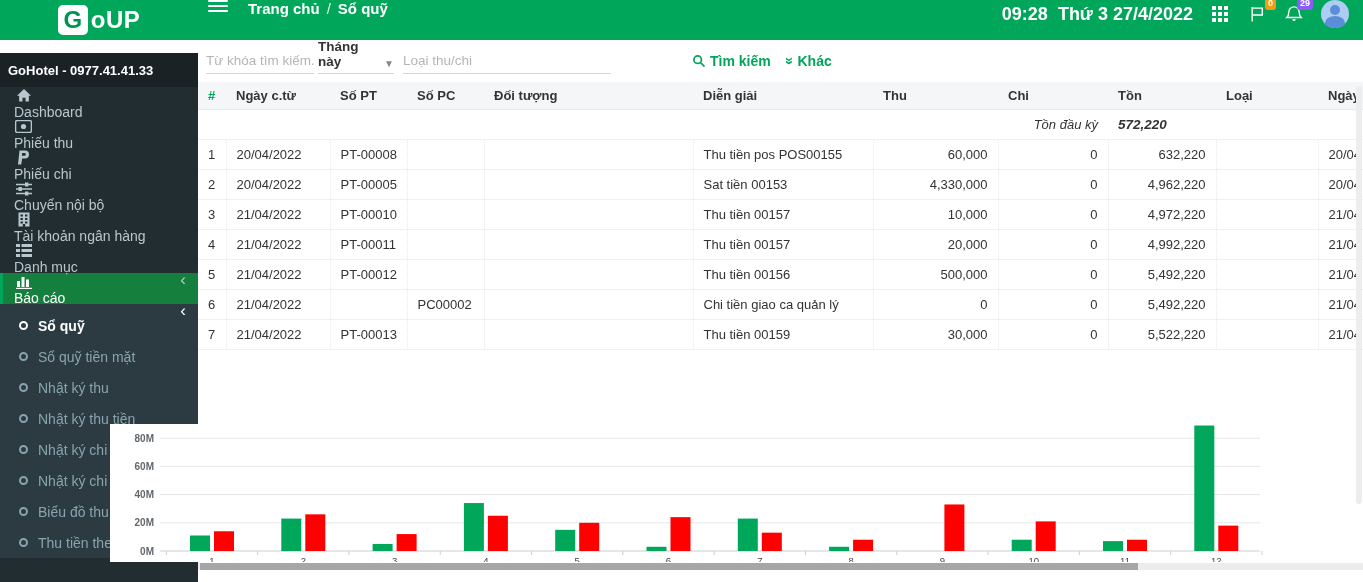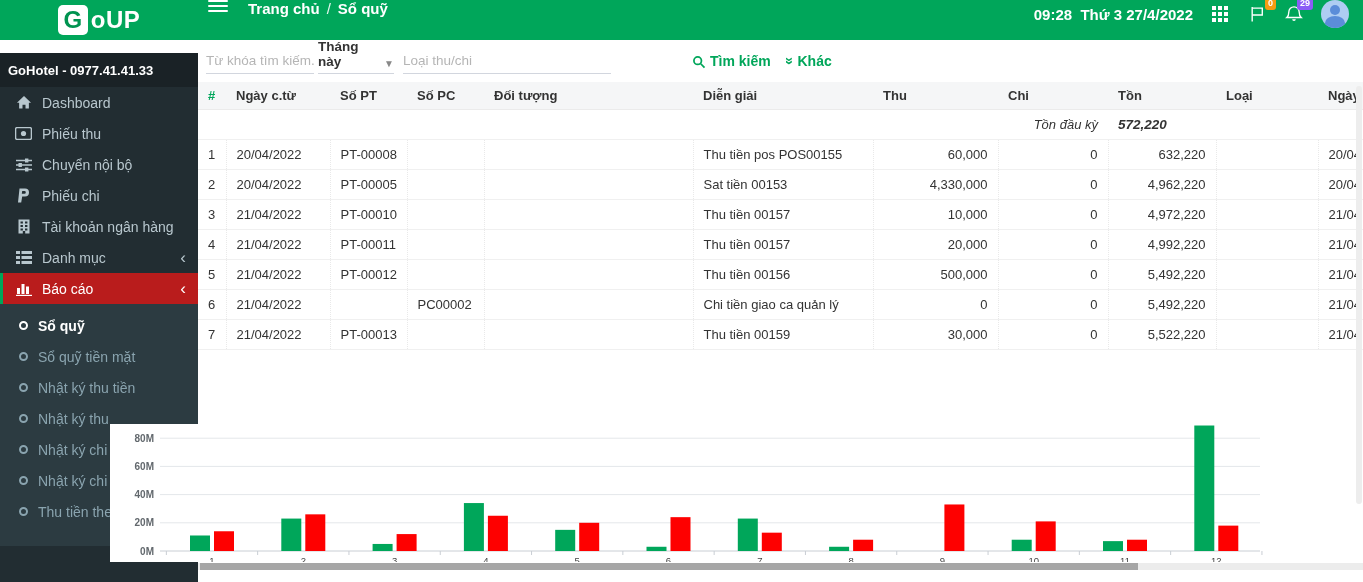--- a/index.html
+++ b/index.html
@@ -10,54 +10,54 @@
   .topbar { position:absolute; left:0; top:0; width:1363px; height:40px; background:#00a65a; display:flex; z-index:10; }
   .logo { width:198px; height:40px; display:flex; align-items:center; justify-content:center; gap:3px; }
   .gbox { width:30px; height:30px; background:#fff; border-radius:5px; display:flex; align-items:center; justify-content:center; font-weight:bold; font-size:24px; color:#009350; }
   .brand-rest { color:#fff; font-size:24px; font-weight:600; letter-spacing:.5px; }
   .nav { flex:1; display:flex; align-items:flex-start; padding:0 14px 0 10px; color:#fff; }
   .hamburger { width:20px; display:flex; flex-direction:column; gap:3px; cursor:pointer; }
   .hamburger span { display:block; height:2px; background:#fff; border-radius:1px; }
   .breadcrumb { margin-left:20px; font-weight:700; font-size:15px; display:flex; gap:7px; align-items:center; }
   .breadcrumb .sep { font-weight:400; opacity:.9; }
   .tb-right { margin-left:auto; display:flex; align-items:center; gap:17px; }
-  .datetime { font-weight:700; font-size:15px; white-space:pre; }
+  .datetime { font-weight:700; font-size:18px; white-space:pre; }
   .tb-icon { position:relative; width:20px; height:20px; display:flex; align-items:center; justify-content:center; cursor:pointer; }
   .gridicon { display:grid; grid-template-columns:repeat(3,4px); grid-template-rows:repeat(3,4px); gap:2px; }
   .gridicon i { background:#fff; }
   .badge { position:absolute; top:-7px; right:-9px; font-size:9px; line-height:1; padding:2px 3px; border-radius:3px; color:#fff; font-weight:bold; }
   .badge.orange { background:#f39c12; }
   .badge.red { background:#8b5cf6; }
   .avatar { width:28px; height:28px; border-radius:50%; background:#aecdf2; position:relative; overflow:hidden; cursor:pointer; }
   .avatar .head { position:absolute; left:9px; top:5px; width:10px; height:10px; border-radius:50%; background:#5b8dd9; }
   .avatar .bodyp { position:absolute; left:4px; top:16px; width:20px; height:14px; border-radius:50% 50% 0 0; background:#5b8dd9; }
 
   
   .sidebar { position:absolute; left:0; top:53px; width:198px; height:542px; background:#222d32; z-index:1; }
   .account { height:34px; background:#1a2226; color:#fff; font-weight:bold; font-size:13px; display:flex; align-items:center; padding-left:8px; }
-  .menu-item { height:31px; display:flex; align-items:center; padding-left:11px; color:#b8c7ce; font-size:14px; border-left:3px solid transparent; cursor:pointer; }
+  .menu-item { height:31px; display:flex; align-items:flex-start; padding-left:11px; color:#b8c7ce; font-size:14px; border-left:3px solid transparent; cursor:pointer;flex-direction:column; }
   .menu-item .mi-icon { width:19px; height:17px; margin-right:9px; display:flex; align-items:center; justify-content:center; flex:none; }
-  .menu-item.active { background:#b91c1c; color:#fff; border-left-color:#00a65a; }
+  .menu-item.active { background:#15803d; color:#fff; border-left-color:#00a65a; }
   .chev { margin-left:auto; margin-right:12px; font-size:17px; line-height:10px; }
   .submenu { background:#2c3b41; padding-top:6px; min-height:242px; }
   .sub-item { height:31px; display:flex; align-items:center; padding-left:19px; color:#8aa4af; font-size:14px; cursor:pointer; white-space:nowrap; }
   .sub-item.active { color:#fff; font-weight:600; }
   .radio { width:9px; height:9px; border:2px solid currentColor; border-radius:50%; margin-right:10px; flex:none; }
 
   
   .content { position:absolute; left:198px; top:40px; width:1165px; height:542px; background:#fff; overflow:hidden; z-index:2; }
   .filterbar { height:42px; display:flex; align-items:center; padding-left:8px; font-size:13.5px; }
   .input-line { border:none; border-bottom:1px solid #d2d6de; height:26px; font-size:13.5px; outline:none; color:#333; font-family:"Liberation Sans",sans-serif; background:transparent; }
   .input-line::placeholder { color:#b5b5b5; }
   .kw { width:108px; }
   .select-wrap { width:76px; height:26px; border-bottom:1px solid #d2d6de; margin-left:4px; display:flex; align-items:flex-end; padding-bottom:4px; cursor:pointer; }
   .select-wrap .val { font-weight:700; color:#333; font-size:13.5px; }
   .caret { margin-left:auto; color:#888; font-size:10px; }
   .typef { width:208px; margin-left:9px; }
-  .link-btn { display:flex; align-items:flex-end; gap:4px; color:#00a65a; font-weight:700; font-size:14px; cursor:pointer; }
+  .link-btn { display:flex; align-items:center; gap:4px; color:#00a65a; font-weight:700; font-size:14px; cursor:pointer; }
   .search-btn { margin-left:81px; }
   .more-btn { margin-left:15px; }
   .dblchev { display:inline-block; transform:rotate(90deg); font-weight:700; font-size:14px; }
 
   table { width:1240px; border-collapse:collapse; table-layout:fixed; font-size:13px; color:#333; }
   thead th { background:#f5f6f7; padding:6px 10px; font-weight:700; text-align:left; border-bottom:1px solid #ebebeb; white-space:nowrap; overflow:hidden; height:27px; }
   thead th.hash { color:#00a65a; }
   tbody td { padding:7px 10px; height:30px; border-bottom:1px solid #f0f0f0; border-right:1px dotted #e9e9e9; white-space:nowrap; overflow:hidden; }
   tbody td:last-child { border-right:none; }
   td.num { text-align:right; }
@@ -144,38 +144,38 @@
         <span class="mi-icon">
           <svg width="17" height="13" viewBox="0 0 17 13">
             <rect x="0.6" y="0.6" width="15.8" height="11.8" rx="1.5" fill="none" stroke="currentColor" stroke-width="1.4"></rect>
             <circle cx="8.5" cy="6.5" r="2.6" fill="currentColor"></circle>
           </svg>
         </span>
         <span>Phiếu thu</span>
       </div>
       <div class="menu-item">
         <span class="mi-icon">
+          <svg width="13" height="15" viewBox="0 0 13 15">
+            <path d="M2.5 0.5 h5.5 a4 4 0 0 1 0 8 H5.2 L4.2 14.5 H1 Z M5.2 3 L4.8 5.8 h2.6 a1.4 1.4 0 0 0 0-2.8 Z" fill="currentColor"></path>
+          </svg>
+        </span>
+        <span>Phiếu chi</span>
+      </div>
+      <div class="menu-item">
+        <span class="mi-icon">
           <svg width="16" height="14" viewBox="0 0 16 14">
             <g stroke="currentColor" stroke-width="1.6">
               <path d="M0 2.5 h16 M0 7 h16 M0 11.5 h16"></path>
             </g>
             <rect x="9" y="0.5" width="3.4" height="4" fill="currentColor"></rect>
             <rect x="2.5" y="5" width="3.4" height="4" fill="currentColor"></rect>
             <rect x="9" y="9.5" width="3.4" height="4" fill="currentColor"></rect>
           </svg>
         </span>
         <span>Chuyển nội bộ</span>
-      </div>
-      <div class="menu-item">
-        <span class="mi-icon">
-          <svg width="13" height="15" viewBox="0 0 13 15">
-            <path d="M2.5 0.5 h5.5 a4 4 0 0 1 0 8 H5.2 L4.2 14.5 H1 Z M5.2 3 L4.8 5.8 h2.6 a1.4 1.4 0 0 0 0-2.8 Z" fill="currentColor"></path>
-          </svg>
-        </span>
-        <span>Phiếu chi</span>
       </div>
       <div class="menu-item">
         <span class="mi-icon">
           <svg width="12" height="15" viewBox="0 0 12 15">
             <rect x="0.5" y="0.5" width="11" height="14" fill="currentColor"></rect>
             <g fill="#222d32">
               <rect x="2.5" y="2.5" width="2.4" height="2"></rect>
               <rect x="7" y="2.5" width="2.4" height="2"></rect>
               <rect x="2.5" y="6" width="2.4" height="2"></rect>
               <rect x="7" y="6" width="2.4" height="2"></rect>
@@ -222,33 +222,37 @@
       <div class="sub-item active">
         <span class="radio"></span>
         <span>Sổ quỹ</span>
       </div>
       <div class="sub-item">
         <span class="radio"></span>
         <span>Sổ quỹ tiền mặt</span>
       </div>
       <div class="sub-item">
         <span class="radio"></span>
+        <span>Nhật ký thu</span>
+      </div>
+      <div class="sub-item">
+        <span class="radio"></span>
         <span>Nhật ký thu tiền</span>
       </div>
       <div class="sub-item">
         <span class="radio"></span>
-        <span>Nhật ký thu</span>
-      </div>
-      <div class="sub-item">
-        <span class="radio"></span>
         <span>Nhật ký chi</span>
       </div>
       <div class="sub-item">
         <span class="radio"></span>
         <span>Nhật ký chi</span>
+      </div>
+      <div class="sub-item">
+        <span class="radio"></span>
+        <span>Biểu đồ thu</span>
       </div>
       <div class="sub-item">
         <span class="radio"></span>
         <span>Thu tiền theo khoản/mục</span>
       </div>
     </div>
 </div>
 
 <div class="content">
   <div class="filterbar">

